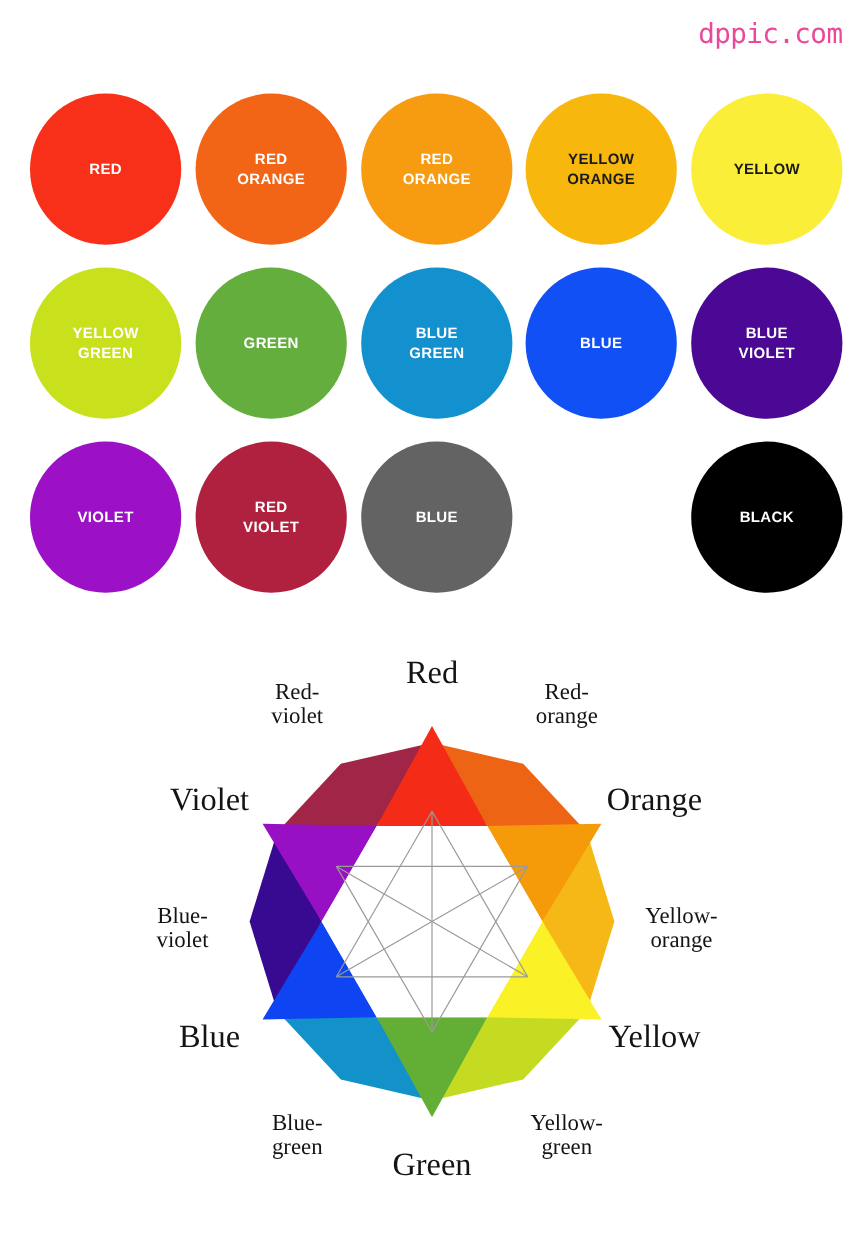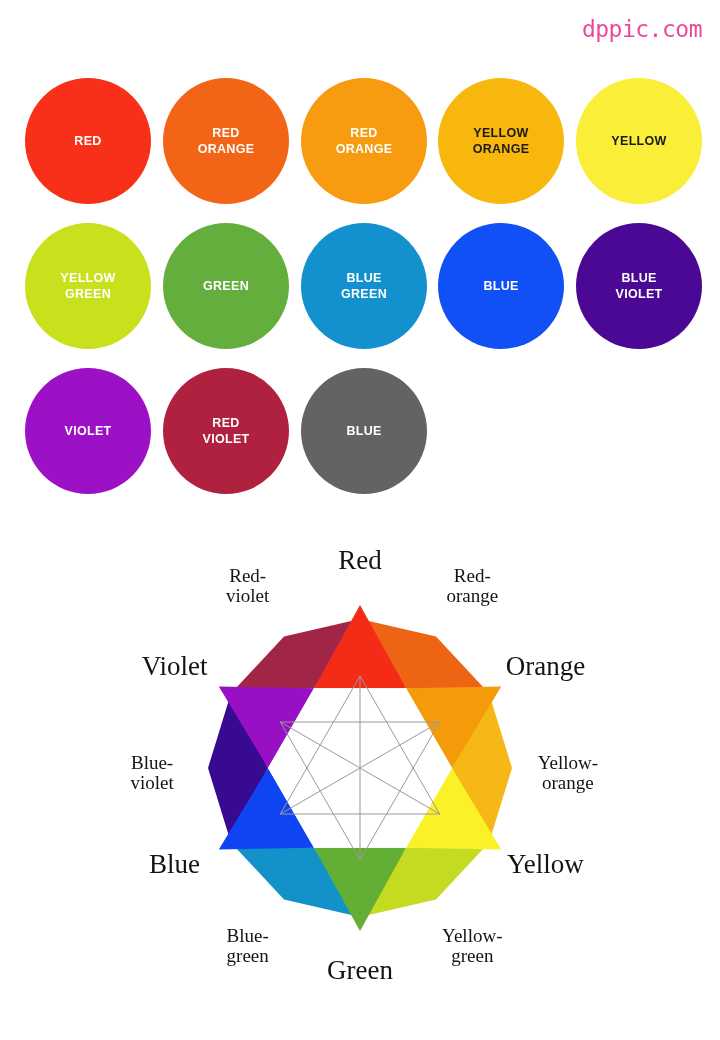--- a/index.html
+++ b/index.html
@@ -132,20 +132,23 @@
     </div>
     <div class="swatch" style="left: 25px; top: 298px; background: rgb(156, 17, 198);">
       <span class="swatch-label" style="color: rgb(255, 255, 255);">VIOLET</span>
     </div>
     <div class="swatch" style="left: 163px; top: 298px; background: rgb(176, 32, 63);">
       <span class="swatch-label" style="color: rgb(255, 255, 255);">RED
 VIOLET</span>
     </div>
     <div class="swatch" style="left: 301px; top: 298px; background: rgb(99, 99, 99);">
       <span class="swatch-label" style="color: rgb(255, 255, 255);">BLUE</span>
+    </div>
+    <div class="swatch" style="left: 576px; top: 298px; background: rgb(0, 0, 0);">
+      <span class="swatch-label" style="color: rgb(255, 255, 255);">BLACK</span>
     </div>
   </div>
 
 <div id="color-wheel">
   <svg id="wheel-svg" viewBox="0 0 520 470" xmlns="http://www.w3.org/2000/svg">
     <g id="wheel-minor-points">
         <polygon points="306.0,148.3 260.0,79.0 336.0,96.4 389.1,153.5" fill="#ED6415"></polygon>
         <polygon points="352.0,228.0 389.1,153.5 412.0,228.0 389.1,302.5" fill="#F6B816"></polygon>
         <polygon points="306.0,307.7 389.1,302.5 336.0,359.6 260.0,377.0" fill="#C4DB22"></polygon>
         <polygon points="214.0,307.7 260.0,377.0 184.0,359.6 130.9,302.5" fill="#1392CA"></polygon>

